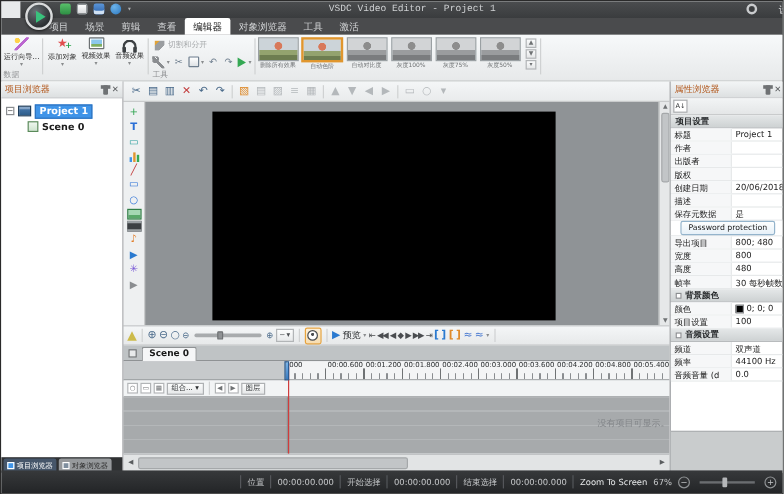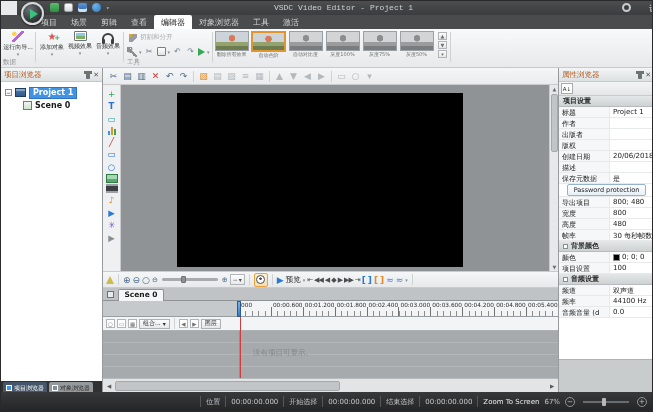--- a/index.html
+++ b/index.html
@@ -128,21 +128,21 @@
   .ruler .ticks { position:absolute; left:0; bottom:0; width:100%; height:5px; background:repeating-linear-gradient(90deg,#8a8d90 0 1px,transparent 1px 6.38px); }
   .ruler .ticks2 { position:absolute; left:0; bottom:0; width:100%; height:9px; background:repeating-linear-gradient(90deg,#6f7274 0 1px,transparent 1px 31.9px); }
   .rlabels { position:absolute; left:2px; top:1px; display:flex; }
   .rlab { flex:0 0 31.9px; font-size:5.8px; color:#2a2d2f; white-space:nowrap; }
   .phmark { position:absolute; left:134px; top:0; width:4px; height:16px; background:linear-gradient(#7ab4e8,#3a7ac0); border:1px solid #2a5a90; z-index:6; }
   .trackhead { position:absolute; left:102px; top:316px; width:455px; height:14px; background:#f2f4f5; border-bottom:1px solid #aeb1b3; display:flex; align-items:center; gap:2px; padding:0 3px; }
   .thi { width:9px; height:9px; border:1px solid #b2b5b7; background:#fff; font-size:5.5px; color:#6f7274; display:flex; align-items:center; justify-content:center; }
   .chip { border:1px solid #aeb1b3; background:linear-gradient(#fbfcfc,#e6e8e9); font-size:6px; color:#2a2d2f; padding:0 3px; height:10px; display:flex; align-items:center; gap:2px; white-space:nowrap; }
   .tracks { position:absolute; left:102px; top:330px; width:455px; height:47px; background:repeating-linear-gradient(180deg,#a7aaac 0 11px,#b4b7b9 11px 12px); }
   .tracks::before { content:""; position:absolute; left:136px; top:0; width:1px; height:100%; background:#8f9294; }
-  .emptymsg { position:absolute; left:150px; right:0; top:17px; text-align:left; font-size:7.5px; color:#83868a; }
+  .emptymsg { position:absolute; left:136px; right:0; top:17px; text-align:right; font-size:7.5px; color:#83868a; }
   .playline { position:absolute; left:239px; top:302px; width:1px; height:75px; background:#d03c3c; z-index:5; }
   .hscroll { position:absolute; left:102px; top:377px; width:455px; height:16px; background:#e2e4e5; border-top:1px solid #b8bbbd; }
   .hs-arrow { position:absolute; top:2px; width:10px; height:10px; font-size:5.5px; color:#5a5d5f; text-align:center; line-height:10px; }
   .hs-thumb { position:absolute; left:12px; top:2px; width:225px; height:10px; background:#c2c5c7; border:1px solid #a5a8aa; border-radius:2px; }
 
   
   .rpanel { position:absolute; left:557px; top:67px; width:96px; height:326px; background:#fff; border-left:1px solid #989b9e; }
   .rtool { height:14px; background:linear-gradient(#f2f4f5,#e4e6e7); border-bottom:1px solid #c9cbcc; display:flex; align-items:center; padding:0 2px; }
   .sortbtn { width:12px; height:11px; border:1px solid #a8abad; background:#fff; font-size:5.5px; display:flex; align-items:center; justify-content:center; color:#2a2d2f; }
   .sect { height:11px; background:linear-gradient(#e4e7e8,#ced2d3); border-bottom:1px solid #b8bbbd; font-size:7px; font-weight:bold; color:#2a2d2f; display:flex; align-items:center; padding-left:4px; gap:3px; }

